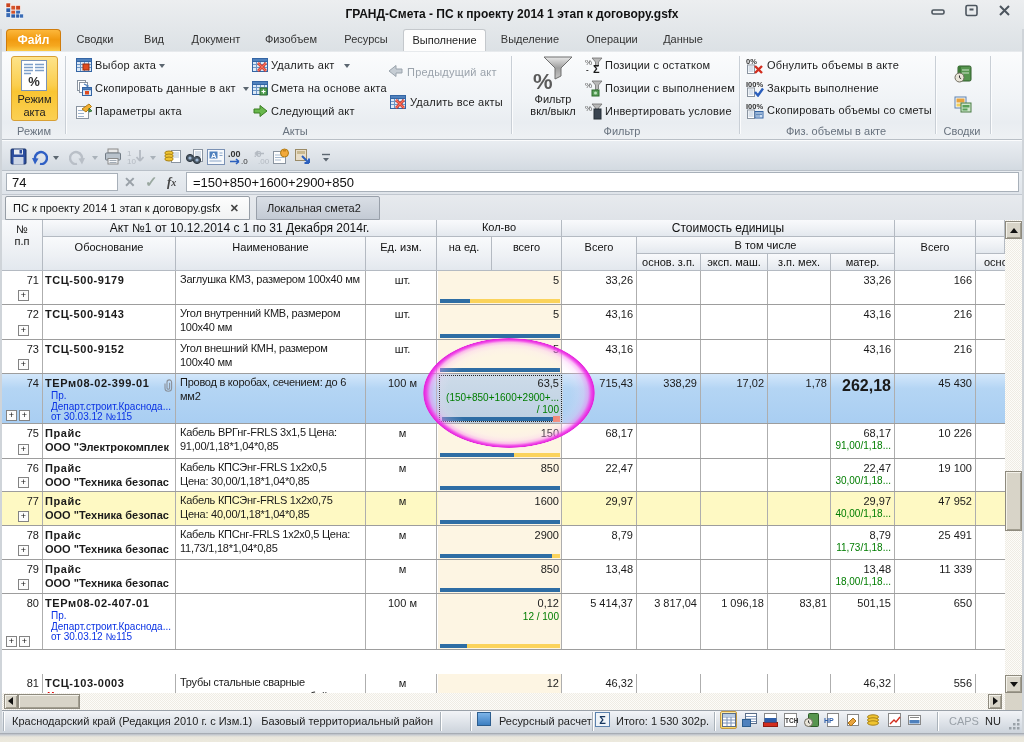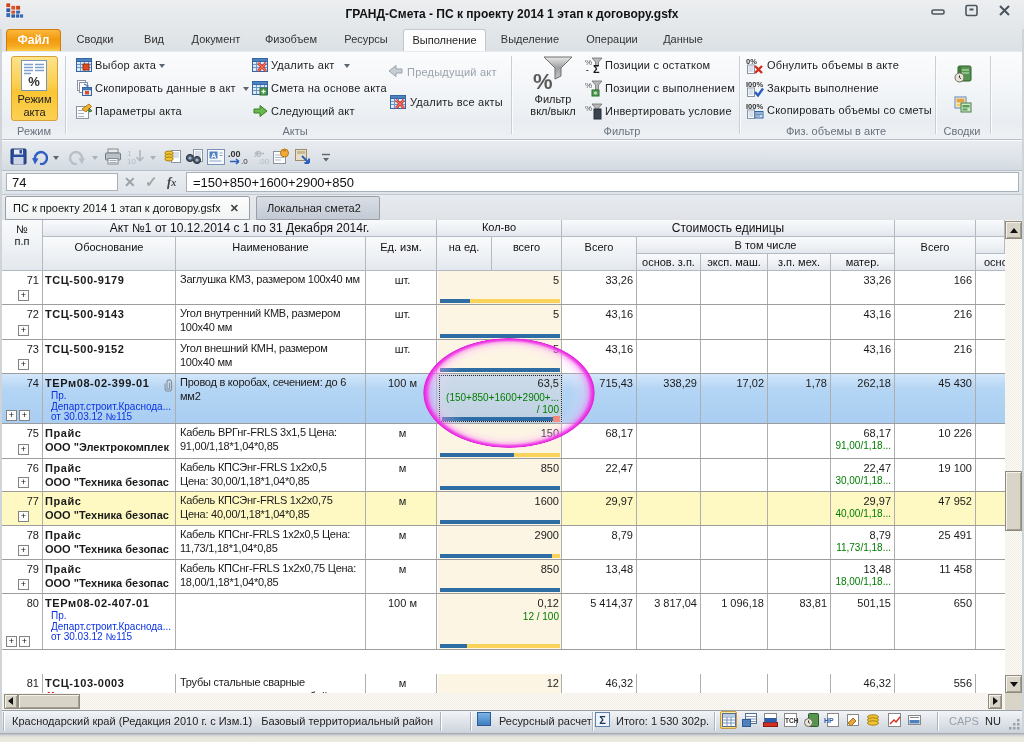--- a/index.html
+++ b/index.html
@@ -417,21 +417,21 @@
 <path d="M3 3.2 a2.3 2.3 0 0 1 4.6 0 V9 a3.3 3.3 0 0 1 -6.6 0 V4.5 M3 3.2 V9 a1.3 1.3 0 0 0 2.6 0 V3.8" fill="none" stroke="#8a9099" stroke-width="1.1"></path>
 </svg>
       <div class="a" style="left:178px;top:2px;width:187px;font-size:11px;letter-spacing:-0.25px;line-height:13.5px;white-space:nowrap;overflow:hidden;">Провод в коробах, сечением: до 6<br>мм2</div>
       <div class="a tc" style="left:365px;top:3px;width:71px;font-size:11px;">100 м</div>
       <div class="a tr" style="left:437px;top:3px;width:120px;font-size:11px;">63,5</div>
       <div class="g a tr" style="left:440px;top:17px;width:117px;line-height:11.5px;">(150+850+1600+2900+...<br>/ 100</div>
       <div class="a tr" style="left:531px;top:3px;width:100px;font-size:11px;">715,43</div>
       <div class="a tr" style="left:595px;top:3px;width:100px;font-size:11px;">338,29</div>
       <div class="a tr" style="left:662px;top:3px;width:100px;font-size:11px;">17,02</div>
       <div class="a tr" style="left:725px;top:3px;width:100px;font-size:11px;">1,78</div>
-      <div class="a tr" style="left:789px;top:3px;width:100px;font-size:11px;">262,18</div>
+      <div class="a tr" style="left:789px;top:3px;width:100px;font-size:16px;font-weight:bold;">262,18</div>
       <div class="a tr" style="left:870px;top:3px;width:100px;font-size:11px;">45 430</div>
       <div class="bar" style="left:438px;top:44px;width:120px;"></div>
       <div class="barb" style="left:438px;top:44px;width:120px;"></div>
       <div class="a" style="left:551px;top:43px;width:7px;height:6px;background:#f08878;"></div>
       <div class="a" style="left:436px;top:0px;width:125px;height:49px;background:linear-gradient(#cddbe9,#bdd0e2);outline:1px dotted #222;outline-offset:-2px;"></div>
       <div class="a tr" style="left:437px;top:3px;width:120px;font-size:11px;">63,5</div>
       <div class="g a tr" style="left:440px;top:18px;width:117px;line-height:11.5px;">(150+850+1600+2900+...<br>/ 100</div>
       <div class="bar" style="left:440px;top:43px;width:118px;background:#2e6da4;"></div>
       <div class="a" style="left:551px;top:42px;width:7px;height:6px;background:#f08878;"></div>
     </div>
@@ -553,26 +553,25 @@
       <div class="vline" style="left:634px;top:0;height:34px;"></div>
       <div class="vline" style="left:698px;top:0;height:34px;"></div>
       <div class="vline" style="left:765px;top:0;height:34px;"></div>
       <div class="vline" style="left:828px;top:0;height:34px;"></div>
       <div class="vline" style="left:892px;top:0;height:34px;"></div>
       <div class="vline" style="left:973px;top:0;height:34px;"></div>
       <div class="a tr" style="left:0;top:3px;width:37px;font-size:11px;">79</div>
       <div class="plus" style="left:16px;top:19px;">+</div>
       <div class="a b" style="left:43px;top:3px;width:131px;font-size:11px;letter-spacing:0.55px;white-space:nowrap;overflow:hidden;">Прайс</div>
       <div class="a b" style="left:43px;top:17px;width:131px;font-size:11px;white-space:nowrap;overflow:hidden;">ООО "Техника безопас</div>
-      <div class="a" style="left:178px;top:2px;width:187px;font-size:11px;letter-spacing:-0.25px;line-height:13.5px;white-space:nowrap;overflow:hidden;">Кабель КПСнг-FRLS 1х2х0,75 Цена:<br>18,00/1,18*1,04*0,85</div>
       <div class="a tc" style="left:365px;top:3px;width:71px;font-size:11px;">м</div>
       <div class="a tr" style="left:437px;top:3px;width:120px;font-size:11px;">850</div>
       <div class="a tr" style="left:531px;top:3px;width:100px;font-size:11px;">13,48</div>
       <div class="a tr" style="left:789px;top:3px;width:100px;font-size:11px;">13,48</div>
-      <div class="a tr" style="left:870px;top:3px;width:100px;font-size:11px;">11 458</div>
+      <div class="a tr" style="left:870px;top:3px;width:100px;font-size:11px;">11 339</div>
       <div class="g a tr" style="left:789px;top:16px;width:100px;">18,00/1,18...</div>
       <div class="bar" style="left:438px;top:28px;width:120px;"></div>
       <div class="barb" style="left:438px;top:28px;width:120px;"></div>
     </div>
     <div class="a" style="left:0;top:374px;width:1003px;height:56px;background:#fff;border-bottom:1px solid #9d9d9d;overflow:hidden;">
       <div class="a" style="left:436px;top:0;width:124px;height:55px;background:#fdf5e3;"></div>
       <div class="vline" style="left:40px;top:0;height:56px;"></div>
       <div class="vline" style="left:173px;top:0;height:56px;"></div>
       <div class="vline" style="left:363px;top:0;height:56px;"></div>
       <div class="vline" style="left:434px;top:0;height:56px;"></div>

